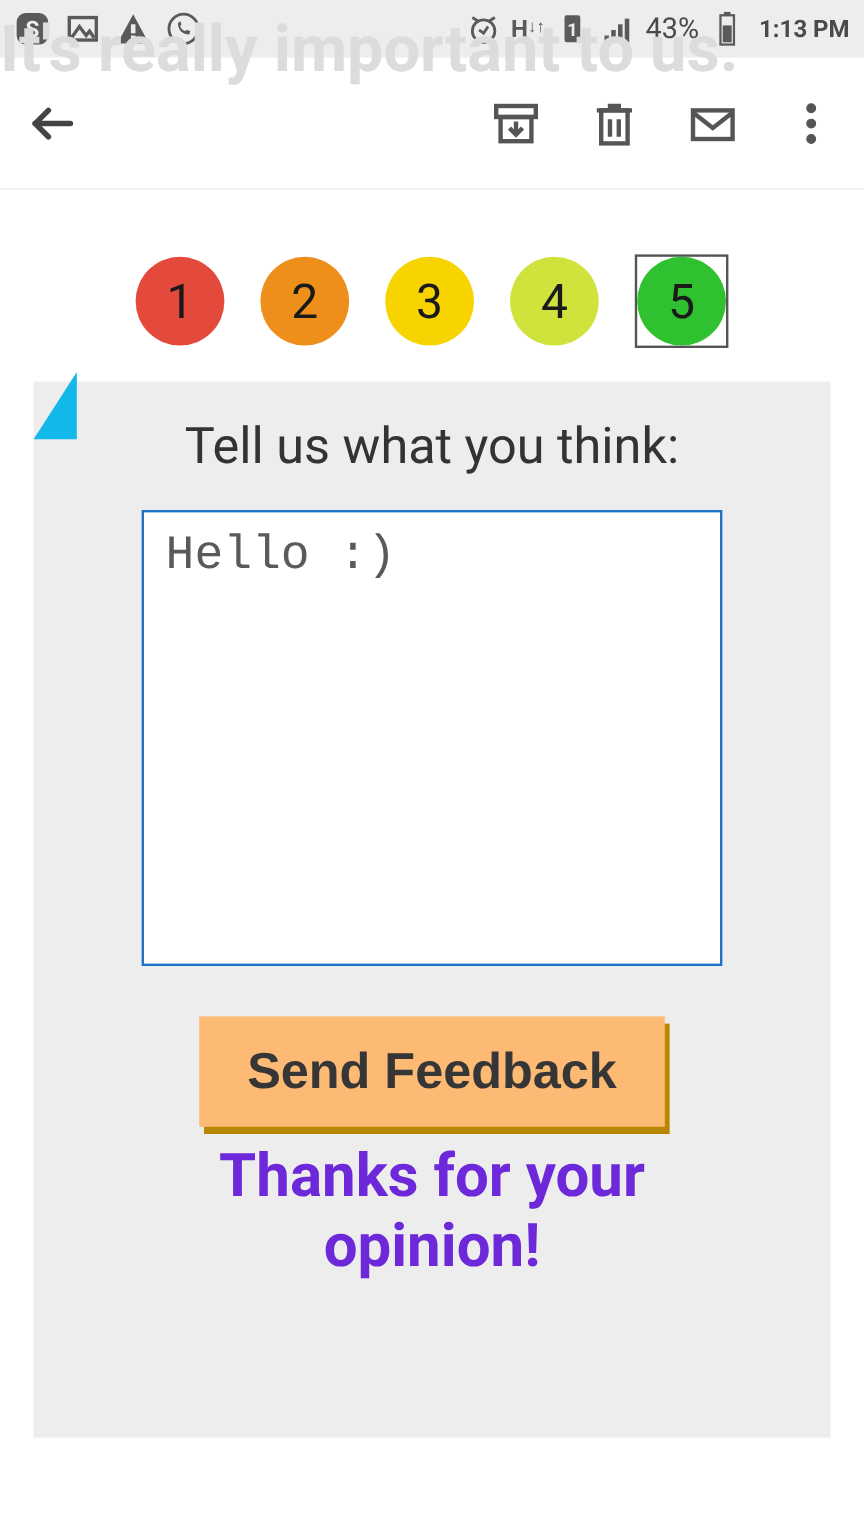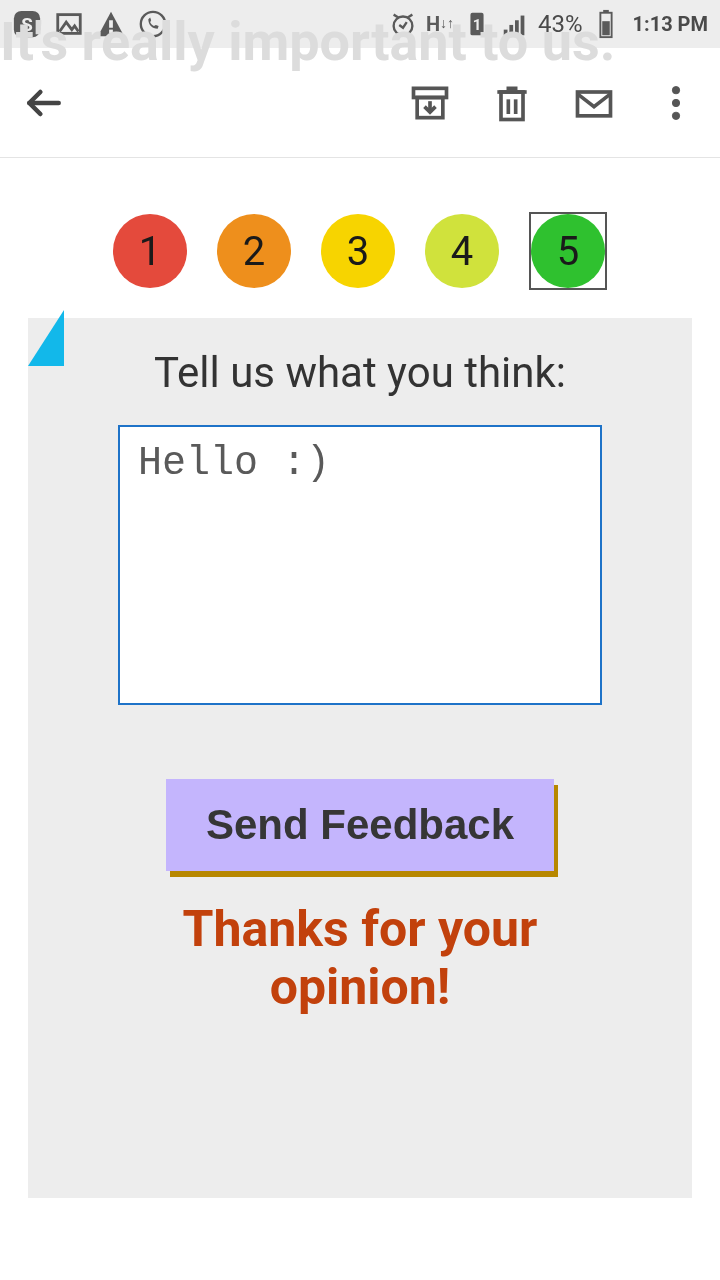--- a/index.html
+++ b/index.html
@@ -66,36 +66,36 @@
   }
   .card {
     position: relative; margin: 0 28px; background: #ededed;
     padding: 30px 90px 90px 90px; z-index: 0;
     min-height: 880px;
   }
   .prompt {
     text-align: center; font-size: 42px; color: #333; margin-bottom: 28px;
   }
   .fb-area {
-    width: 100%; height: 280px; resize: none;
+    width: 100%; height: 380px; resize: none;
     border: 2px solid #1e73c8; background: #fff;
     font-family: "Courier New", monospace; font-size: 40px; color: #5a5a5a;
     padding: 14px 18px; outline: none;
   }
   .send-btn {
-    display: block; margin: 70px auto 0 auto;
-    background: #c4b5fd; border: none;
+    display: block; margin: 38px auto 0 auto;
+    background: #fdba74; border: none;
     font-size: 42px; font-weight: 700; color: #363636;
     padding: 22px 40px;
     box-shadow: 4px 6px 0 0 #b78700;
     cursor: pointer;
   }
   .thanks {
-    margin-top: 30px; text-align: center;
-    font-size: 50px; font-weight: 700; color: #c2410c; line-height: 1.15;
+    margin-top: 14px; text-align: center;
+    font-size: 50px; font-weight: 700; color: #6d28d9; line-height: 1.15;
   }
 </style>
 </head>
 <body>
 
 <div class="ghost-heading">It's really important to us.</div>
 
 <div class="status-bar">
   <div class="status-left">
     <span class="sb-ic">

